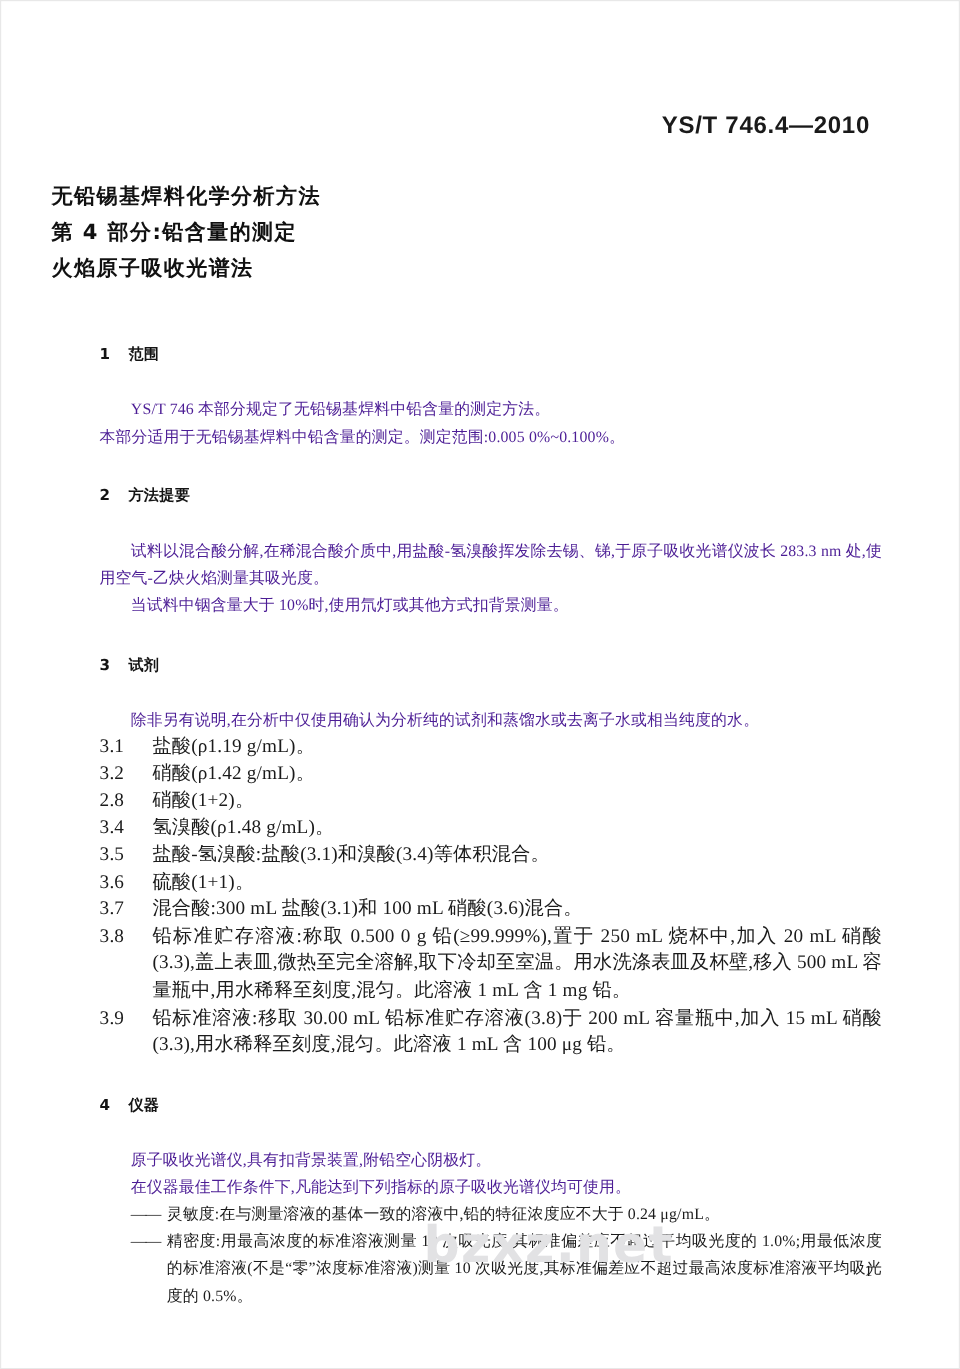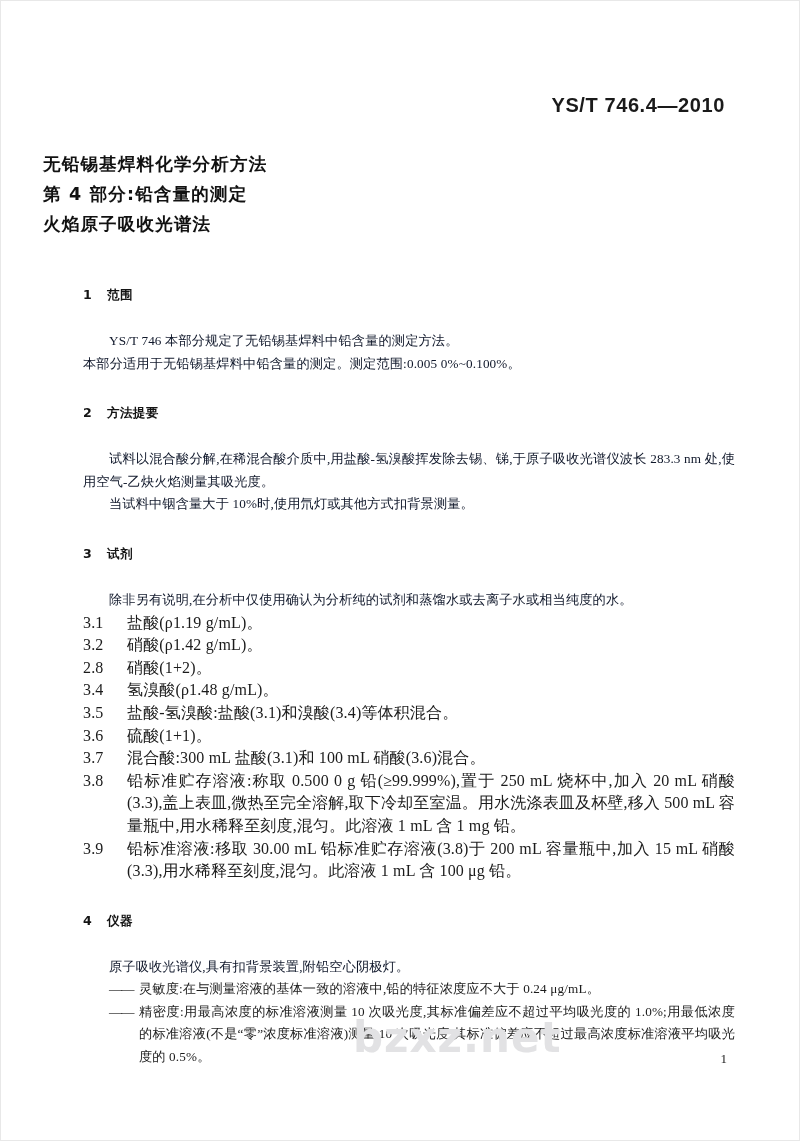--- a/index.html
+++ b/index.html
@@ -71,21 +71,21 @@
   }
   .sec-head .num { display: inline-block; min-width: 10px; }
 
   .gap-after-head { height: 26px; }
   .gap-sec { height: 30px; }
 
   .para {
     font-size: 13.2px;
     line-height: 22.6px;
     letter-spacing: 0.15px;
-    color: #0f172a;
+    color: #4c1d95;
     text-align: justify;
     margin: 0;
   }
   .para.indent { text-indent: 26px; }
 
   
   .item {
     display: flex;
     align-items: flex-start;
     font-size: 16px;
@@ -227,20 +227,21 @@
     </div>
 
     <div class="gap-sec"></div>
 
     <div class="sec-head">
       <span class="num">4</span>
       <span>仪器</span>
     </div>
     <div class="gap-after-head"></div>
     <p class="para indent">原子吸收光谱仪,具有扣背景装置,附铅空心阴极灯。</p>
+    <p class="para indent">在仪器最佳工作条件下,凡能达到下列指标的原子吸收光谱仪均可使用。</p>
 
     <div class="dash-item">
       <span class="dash">——</span>
       <span class="dtext">灵敏度:在与测量溶液的基体一致的溶液中,铅的特征浓度应不大于 0.24 μg/mL。</span>
     </div>
     <div class="dash-item">
       <span class="dash">——</span>
       <span class="dtext">精密度:用最高浓度的标准溶液测量 10 次吸光度,其标准偏差应不超过平均吸光度的 1.0%;用最低浓度的标准溶液(不是“零”浓度标准溶液)测量 10 次吸光度,其标准偏差应不超过最高浓度标准溶液平均吸光度的 0.5%。</span>
     </div>
 

